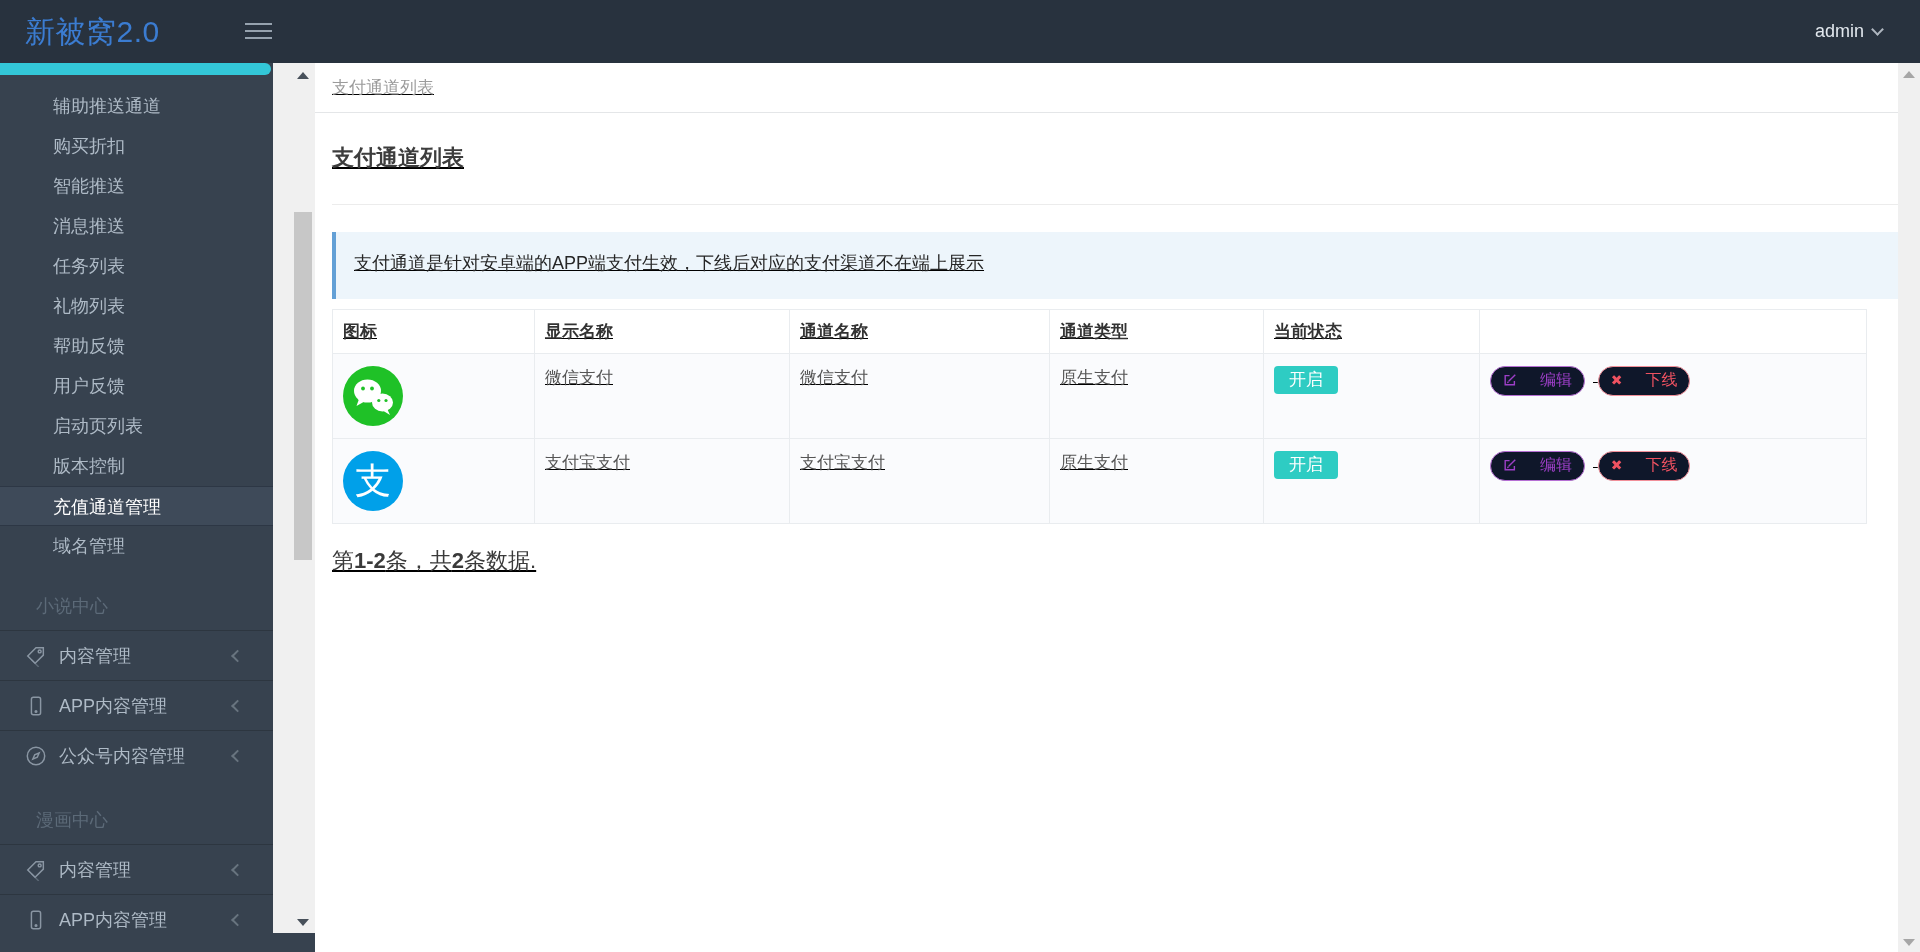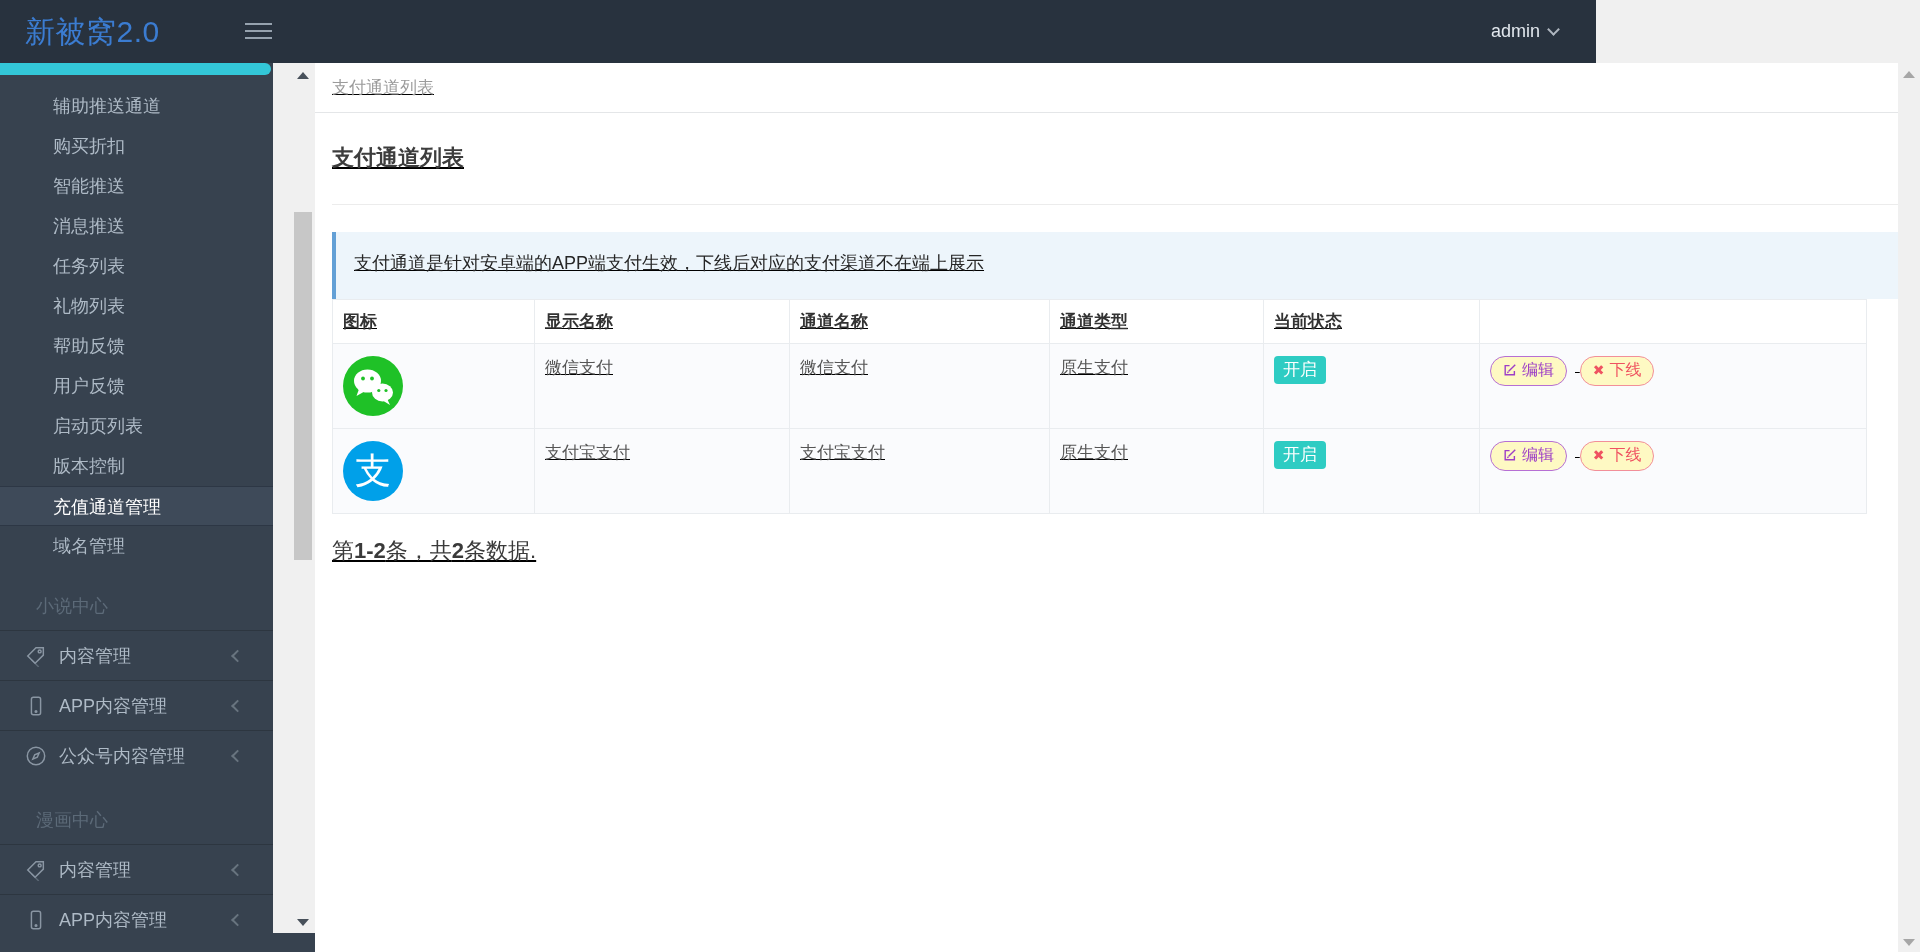--- a/index.html
+++ b/index.html
@@ -4,21 +4,21 @@
 <style>
   * { margin:0; padding:0; box-sizing:border-box; }
   html,body { width:1920px; height:952px; overflow:hidden; }
   body {
     font-family:"Liberation Sans","DejaVu Sans",sans-serif;
     background:#f0f0f0; position:relative;
   }
 
   
   .app-header {
-    position:absolute; left:0; top:0; width:1596px; height:63px;
+    position:absolute; left:0; top:0; width:1920px; height:63px;
     background:#28323e; z-index:30;
   }
   .logo {
     position:absolute; left:25px; top:0; height:63px; line-height:63px;
     font-size:30px; color:#3b7cd1; letter-spacing:0.5px;
   }
   .toggle-btn {
     position:absolute; left:245px; top:23px; width:27px; height:18px; cursor:pointer;
   }
   .toggle-btn .bar { display:block; width:27px; height:2px; background:#96a2ae; margin-bottom:5px; }
@@ -93,36 +93,36 @@
   }
   .content { padding:0 24px 0 25px; }
   .page-title { margin-top:30px; font-size:22px; font-weight:bold; color:#3d3d3d; }
   .divider { margin-top:31px; border:none; border-top:1px solid #ececec; }
   .info-alert {
     margin-top:27px; height:67px; line-height:63px;
     background:#edf5fb; border-left:4px solid #63a0d6;
     padding-left:18px; font-size:18px; color:#262626; white-space:nowrap; overflow:hidden;
   }
 
-  table.pay-table { width:1534px; border-collapse:collapse; table-layout:fixed; }
+  table.pay-table { margin-top:10px; width:1534px; border-collapse:collapse; table-layout:fixed; }
   .pay-table th, .pay-table td { border:1px solid #e9ecef; text-align:left; }
   .pay-table th {
     height:44px; padding:0 10px; font-size:17px; font-weight:bold; color:#333; background:#fff;
   }
   .pay-table td {
     height:84px; padding:12px 10px; vertical-align:top; font-size:17px; color:#555;
     background:#fafbfd;
   }
   .pay-icon { width:60px; height:60px; display:block; }
   .badge-on {
     display:inline-block; background:#2eccc3; color:#fff; font-size:17px;
-    padding:4px 9px; border-radius:4px; line-height:1.2;
+    padding:4px 15px; border-radius:4px; line-height:1.2;
   }
   .btn-pill {
-    display:inline-flex; align-items:center; gap:5px; background:#fef9c3;
+    display:inline-flex; align-items:center; gap:23px; background:#0f172a;
     border-radius:15px; padding:3px 12px 4px 12px; font-size:16px; cursor:pointer;
     border:1px solid; line-height:1.3; vertical-align:top;
   }
   .btn-edit { color:#9d3fc7; border-color:#b66fd4; margin-right:8px; }
   .btn-off  { color:#ef5261; border-color:#f28f99; }
   .btn-edit svg { width:14px; height:14px; stroke:#9d3fc7; fill:none; stroke-width:1.6; }
   .x-glyph { font-size:14px; font-weight:bold; line-height:1; }
 
   .summary { margin-top:22px; font-size:22px; color:#3a3a3a; }
   .summary b { font-weight:bold; }

